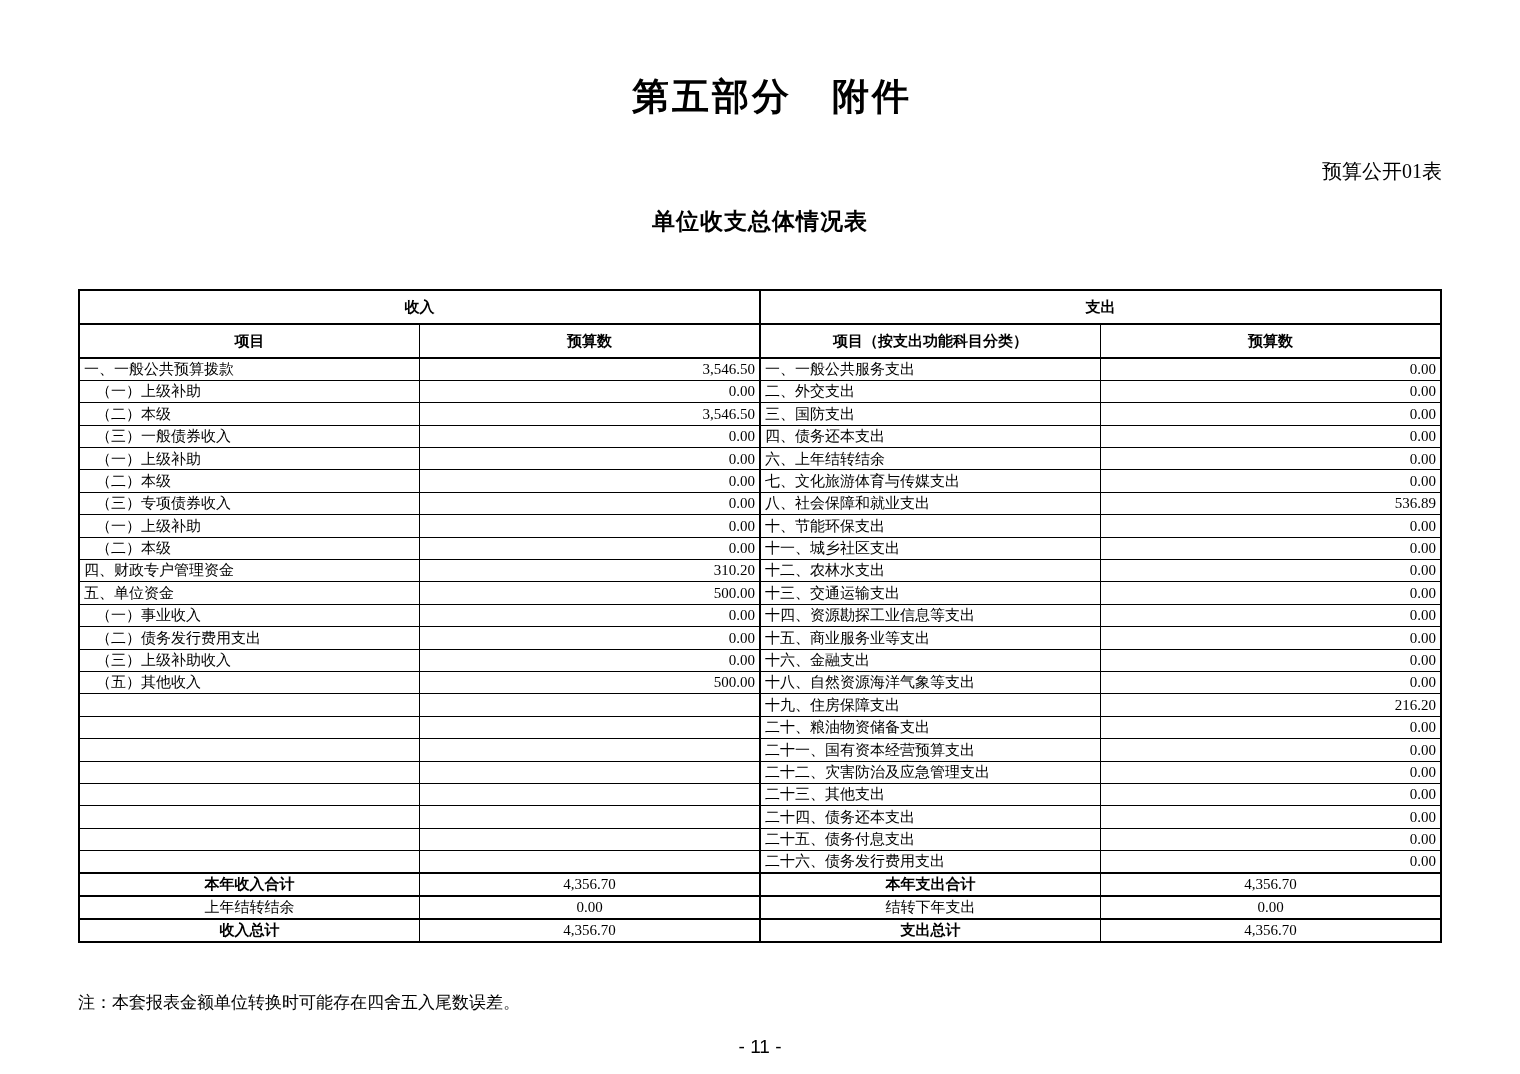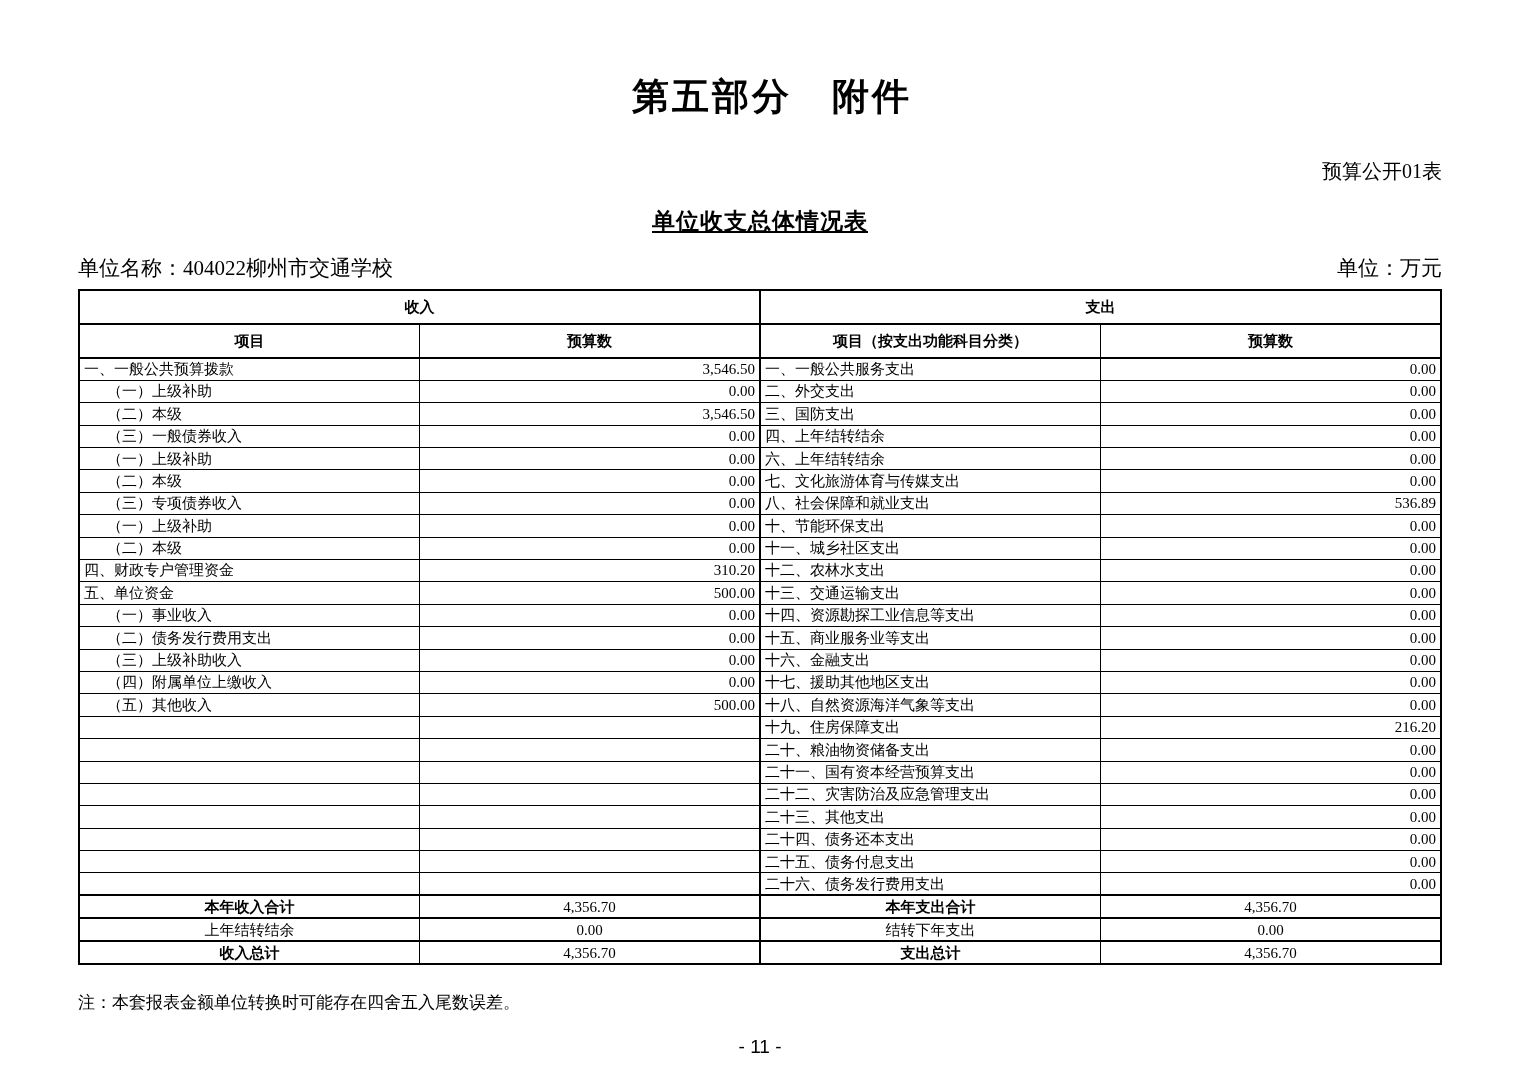--- a/index.html
+++ b/index.html
@@ -27,21 +27,20 @@
     top: 158px; right: 78px;
     font-size: 20px;
   }
   .table-title {
     position: absolute;
     top: 206px; left: 0; width: 100%;
     text-align: center;
     font-size: 23px;
     font-weight: bold;
     letter-spacing: 1px;
-    text-decoration: underline;
   }
   .meta-row {
     position: absolute;
     top: 254px; left: 78px; right: 78px;
     display: flex;
     justify-content: space-between;
     font-size: 21px;
   }
   table.budget {
     position: absolute;
@@ -62,21 +61,21 @@
   }
   table.budget thead th {
     font-weight: bold;
     text-align: center;
     height: 34px;
     border-bottom-width: 2px;
   }
   
   .mid { border-right: 2px solid #000 !important; }
   td.item { text-align: left; padding-left: 7px; }
-  td.item.sub { padding-left: 27px; }
+  td.item.sub { padding-left: 16px; }
   td.value { text-align: right; padding-right: 4px; }
   tr.total-row td { border-top: 2px solid #000; height: 23px; text-align: center; }
   td.total-label { text-align: center; font-weight: bold; padding-left: 4px; }
   .note {
     position: absolute;
     top: 991px; left: 78px;
     font-size: 17px;
   }
   .page-number {
     position: absolute;
@@ -90,24 +89,20 @@
 <body>
 
 <div class="page">
 
   <h1 class="part-title">第五部分　附件</h1>
 
   <div class="form-code">预算公开01表</div>
 
   <h2 class="table-title">单位收支总体情况表</h2>
 
-  <div class="meta-row">
-    <span>单位名称：404022柳州市交通学校</span>
-    <span>单位：万元</span>
-  </div>
 
   <table class="budget">
     <colgroup>
       <col style="width:25%">
         <col style="width:25%">
         <col style="width:25%">
         <col style="width:25%">
     </colgroup>
     <thead>
       <tr>
@@ -136,21 +131,21 @@
         </tr>
         <tr>
           <td class="item sub">（二）本级</td>
           <td class="value mid">3,546.50</td>
           <td class="item">三、国防支出</td>
           <td class="value">0.00</td>
         </tr>
         <tr>
           <td class="item sub">（三）一般债券收入</td>
           <td class="value mid">0.00</td>
-          <td class="item">四、上年结转结余</td>
+          <td class="item">四、债务还本支出</td>
           <td class="value">0.00</td>
         </tr>
         <tr>
           <td class="item sub">（一）上级补助</td>
           <td class="value mid">0.00</td>
           <td class="item">六、上年结转结余</td>
           <td class="value">0.00</td>
         </tr>
         <tr>
           <td class="item sub">（二）本级</td>
@@ -197,26 +192,20 @@
         <tr>
           <td class="item sub">（二）债务发行费用支出</td>
           <td class="value mid">0.00</td>
           <td class="item">十五、商业服务业等支出</td>
           <td class="value">0.00</td>
         </tr>
         <tr>
           <td class="item sub">（三）上级补助收入</td>
           <td class="value mid">0.00</td>
           <td class="item">十六、金融支出</td>
-          <td class="value">0.00</td>
-        </tr>
-        <tr>
-          <td class="item sub">（四）附属单位上缴收入</td>
-          <td class="value mid">0.00</td>
-          <td class="item">十七、援助其他地区支出</td>
           <td class="value">0.00</td>
         </tr>
         <tr>
           <td class="item sub">（五）其他收入</td>
           <td class="value mid">500.00</td>
           <td class="item">十八、自然资源海洋气象等支出</td>
           <td class="value">0.00</td>
         </tr>
         <tr>
           <td class="item"></td>

